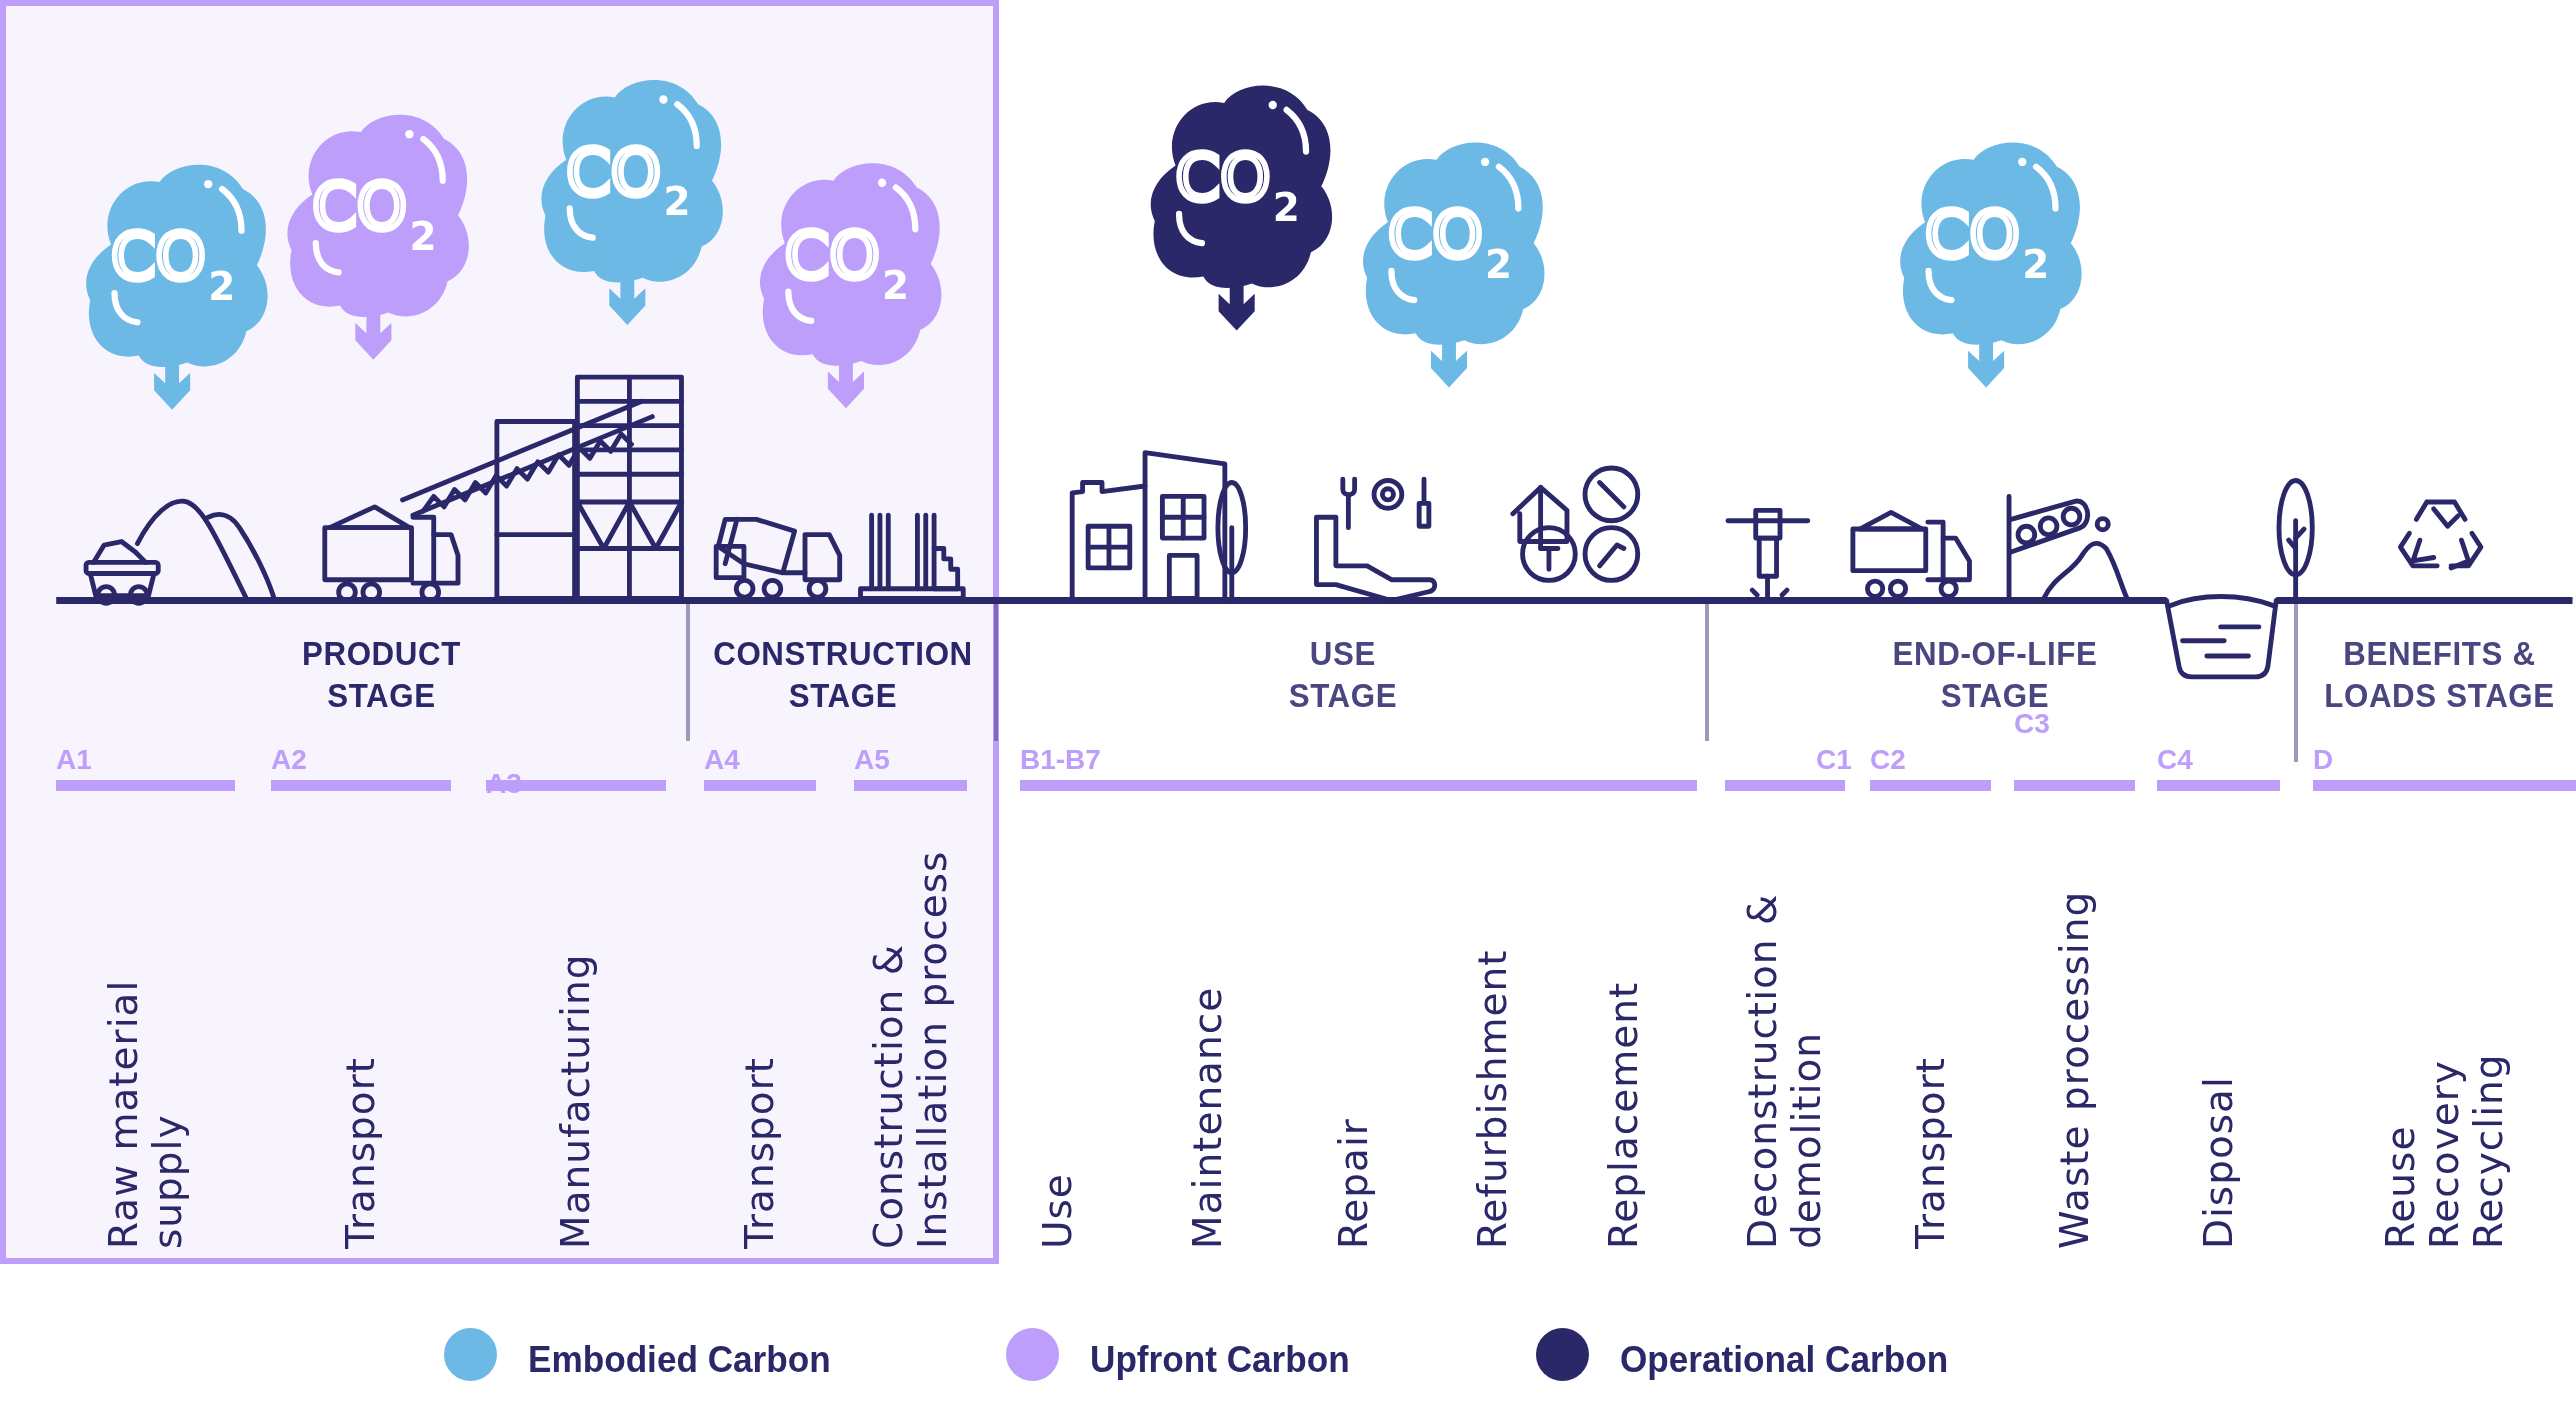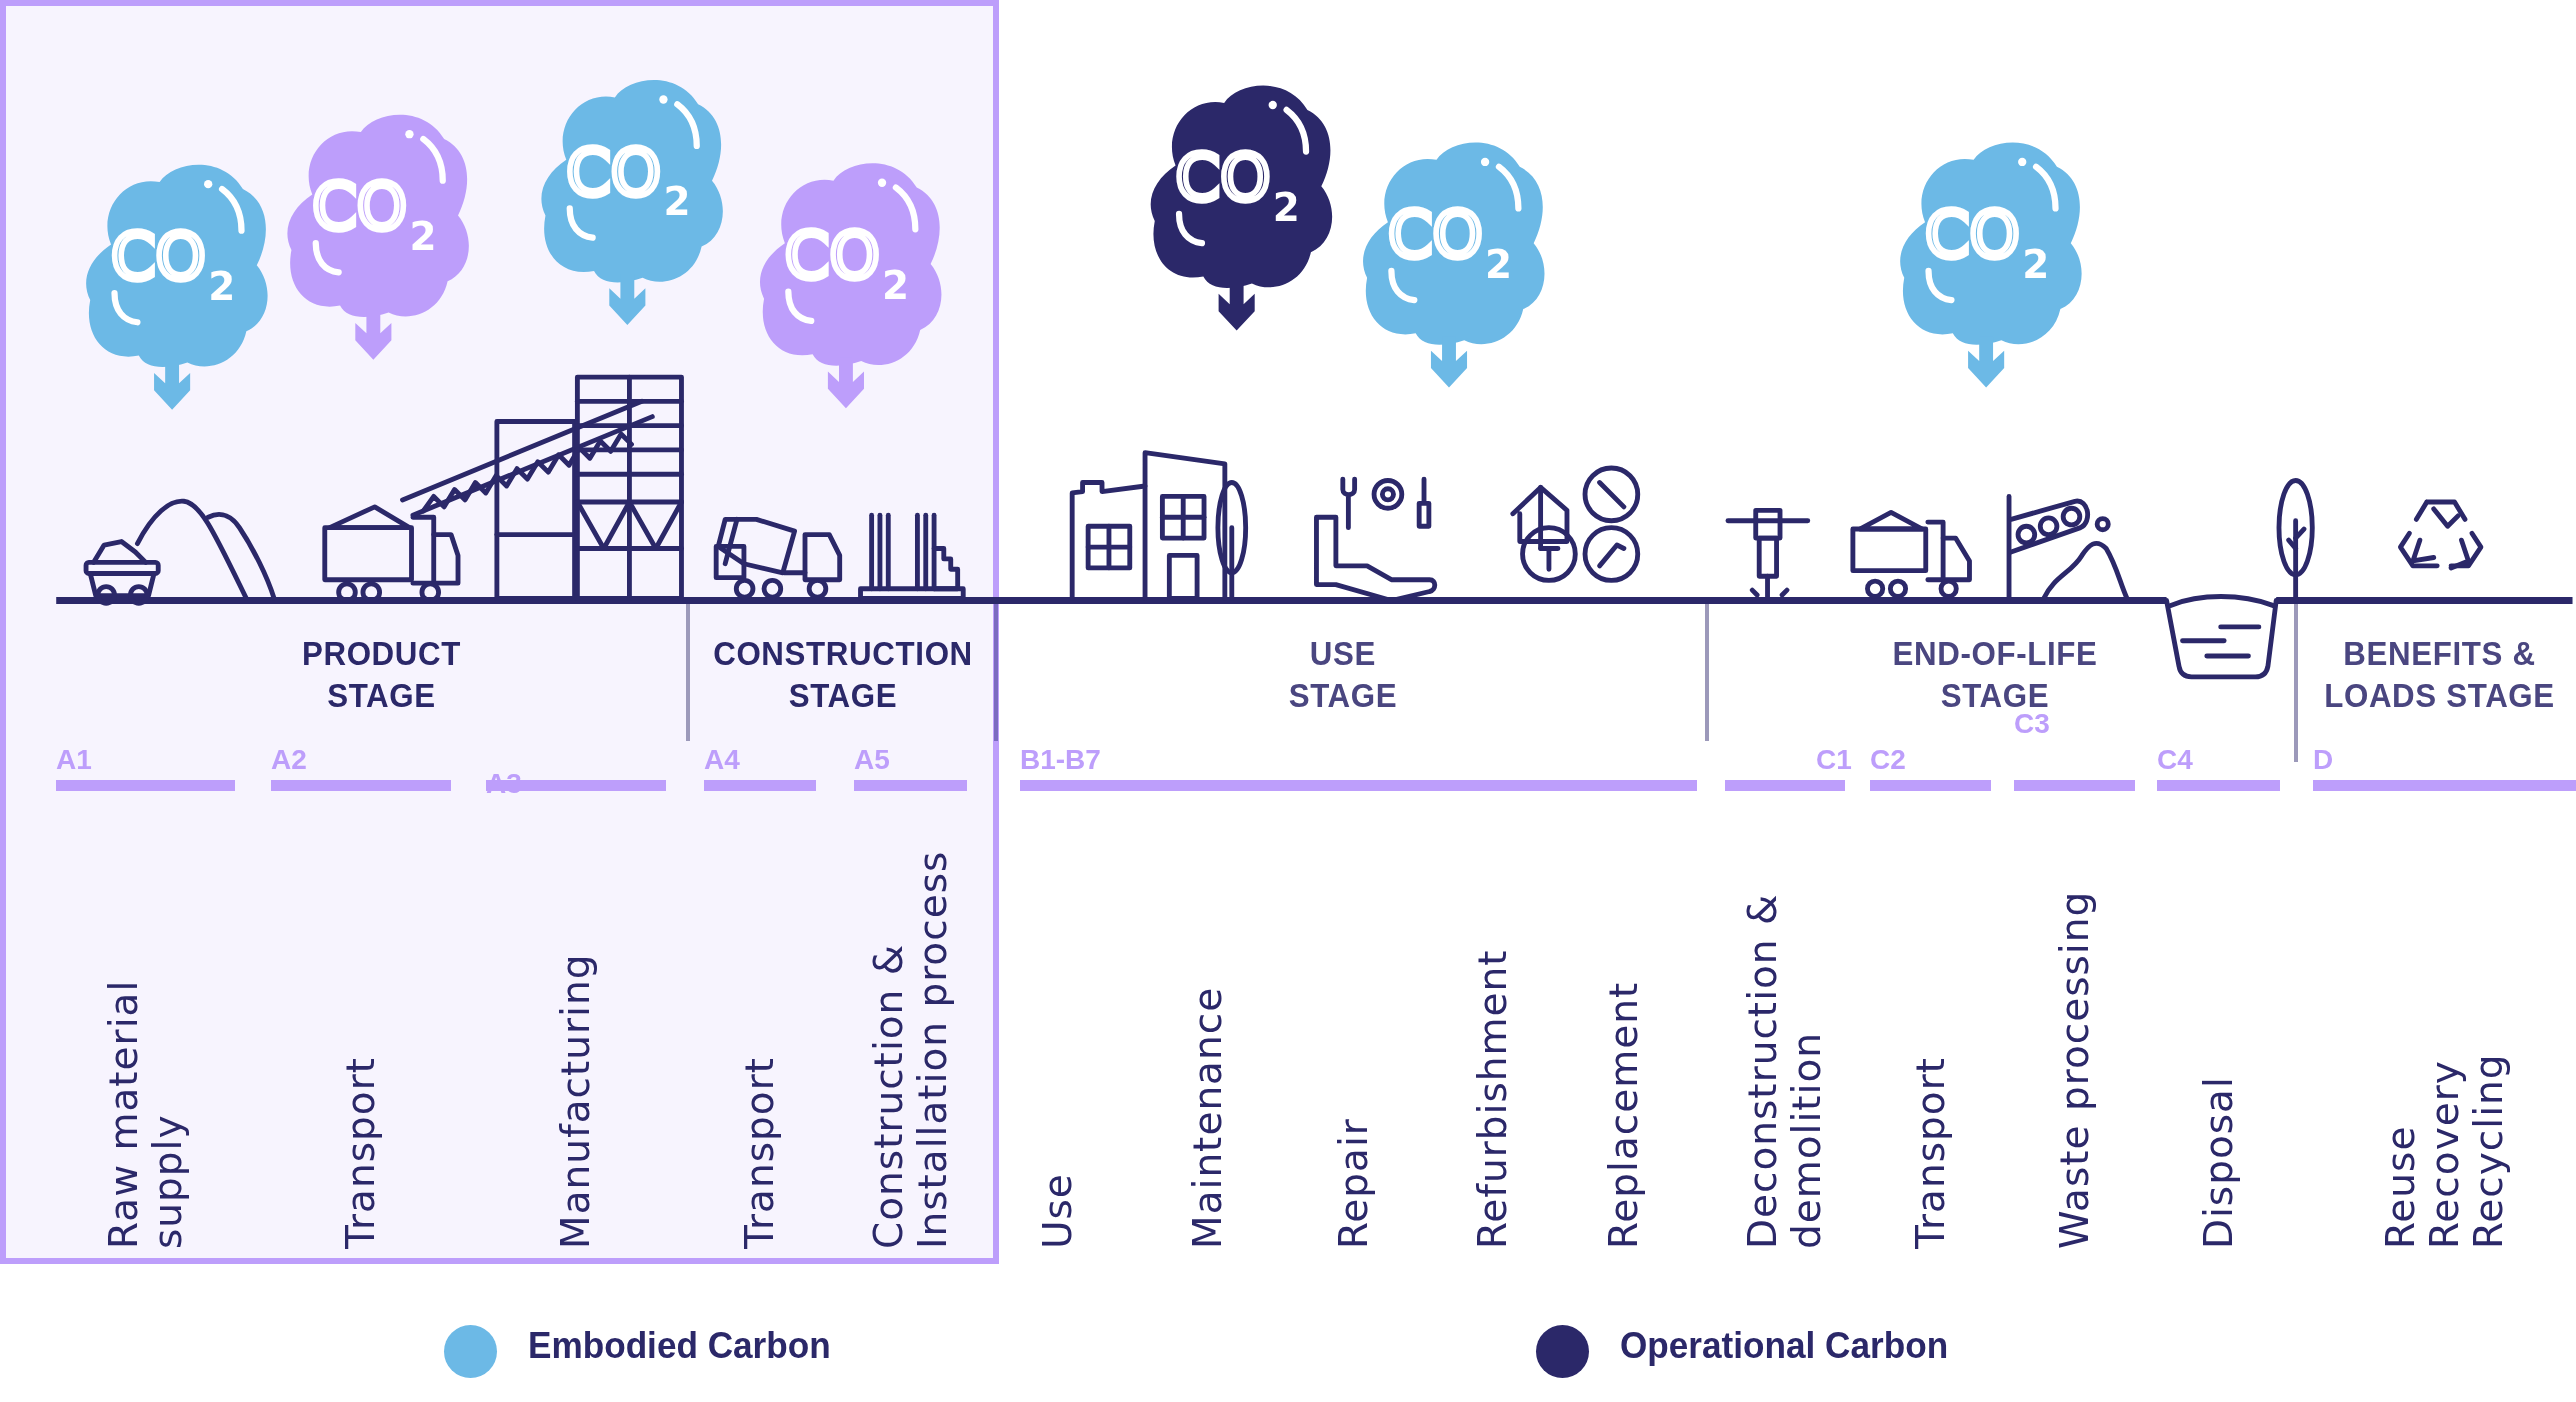--- a/index.html
+++ b/index.html
@@ -7,21 +7,21 @@
   #canvas { position: absolute; left: 0; top: 0; width: 2576px; height: 1403px; }
   .upfront-box { position: absolute; left: 0; top: 0; width: 987px; height: 1252px; background: #F7F4FE; border: 6.2px solid #BD9EFB; }
   svg.art { position: absolute; left: 0; top: 0; }
   .stage-title { position: absolute; text-align: center; font-weight: 700; font-size: 34px; line-height: 42px; letter-spacing: 0.7px; color: #2B2869; transform: scaleX(0.92); transform-origin: center; }
   .stage-title.light { color: #4A4680; }
   .divider { position: absolute; width: 3.5px; background: #9C99BA; }
   .module-code { position: absolute; text-align: left; font-weight: 700; font-size: 28px; color: #BD9EFB; }
   .module-bar { position: absolute; height: 11px; background: #BD9EFB; }
   .label-col { position: absolute; top: 805px; height: 444px; display: flex; justify-content: center; }
   .vlabel { writing-mode: vertical-rl; transform: rotate(180deg); text-align: left; font-size: 39px; line-height: 44px; color: #2B2869; letter-spacing: 1px; white-space: pre-line; font-family: "DejaVu Sans", sans-serif; }
-  .legend-item { position: absolute; top: 1325px; height: 56px; display: flex; align-items: flex-start; }
+  .legend-item { position: absolute; top: 1325px; height: 56px; display: flex; align-items: flex-end; }
   .legend-dot { width: 53px; height: 53px; border-radius: 50%; margin-right: 30.5px; }
   .legend-label { font-weight: 700; font-size: 37px; color: #2B2869; transform: scaleX(0.95); transform-origin: left; white-space: nowrap; }
 </style>
 </head>
 <body>
 
 <div id="canvas">
 
   <div class="upfront-box"></div>
 
@@ -346,18 +346,22 @@
         <div class="vlabel">Reuse
 Recovery
 Recycling</div>
       </div>
     </div>
 
   <div class="legend-item" style="left:444px;">
     <span class="legend-dot" style="background: rgb(108, 185, 230);"></span>
     <span class="legend-label">Embodied Carbon</span>
   </div>
+  <div class="legend-item" style="left:1006px;">
+    <span class="legend-dot" style="background: rgb(189, 158, 251);"></span>
+    <span class="legend-label">Upfront Carbon</span>
+  </div>
   <div class="legend-item" style="left:1536px;">
     <span class="legend-dot" style="background: rgb(43, 40, 105);"></span>
     <span class="legend-label">Operational Carbon</span>
   </div>
 </div>
 
 
 </body></html>

